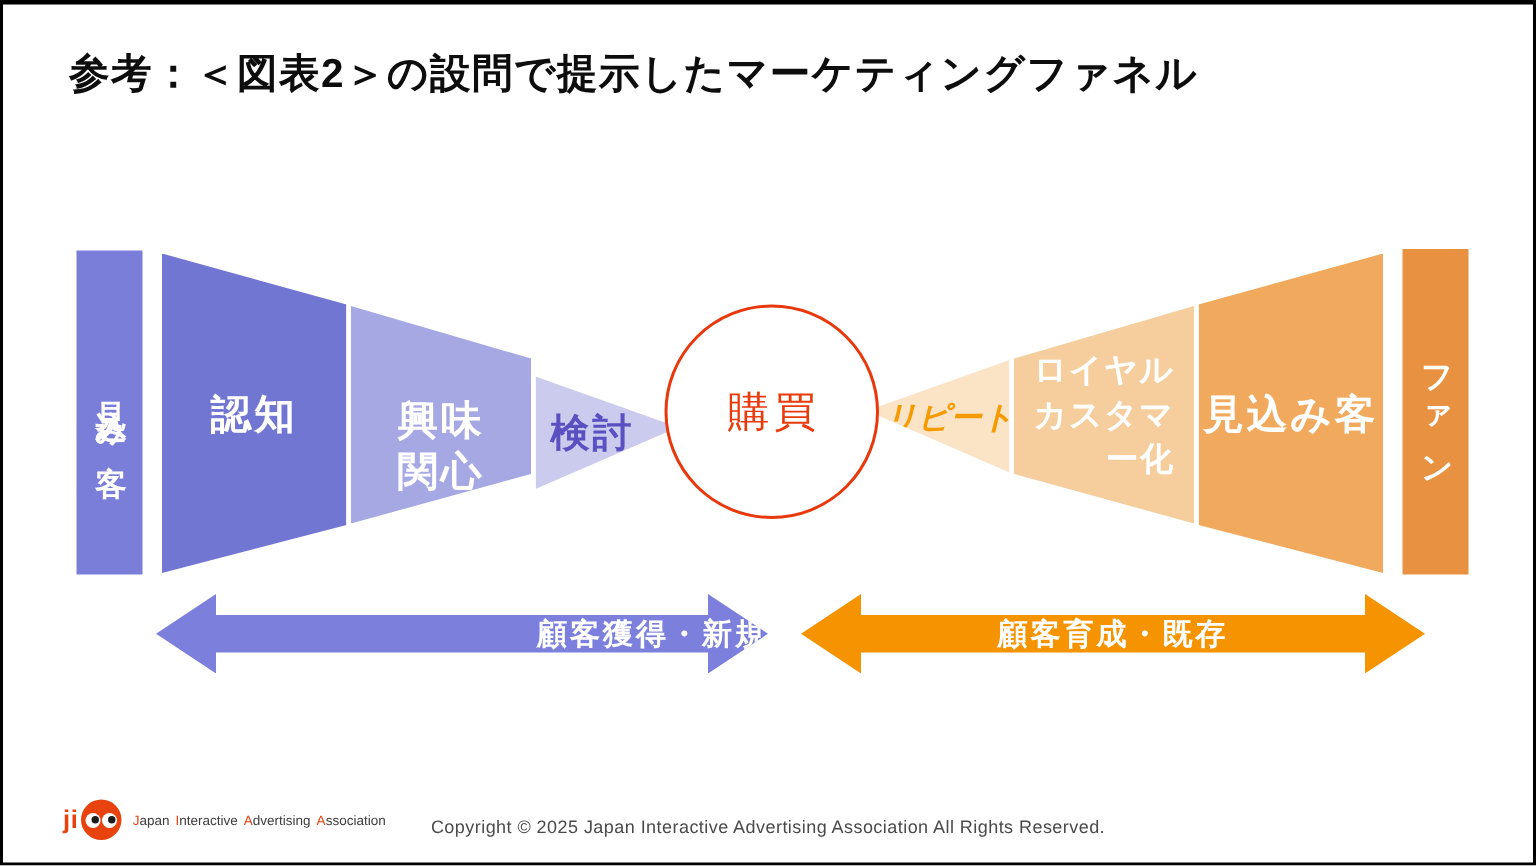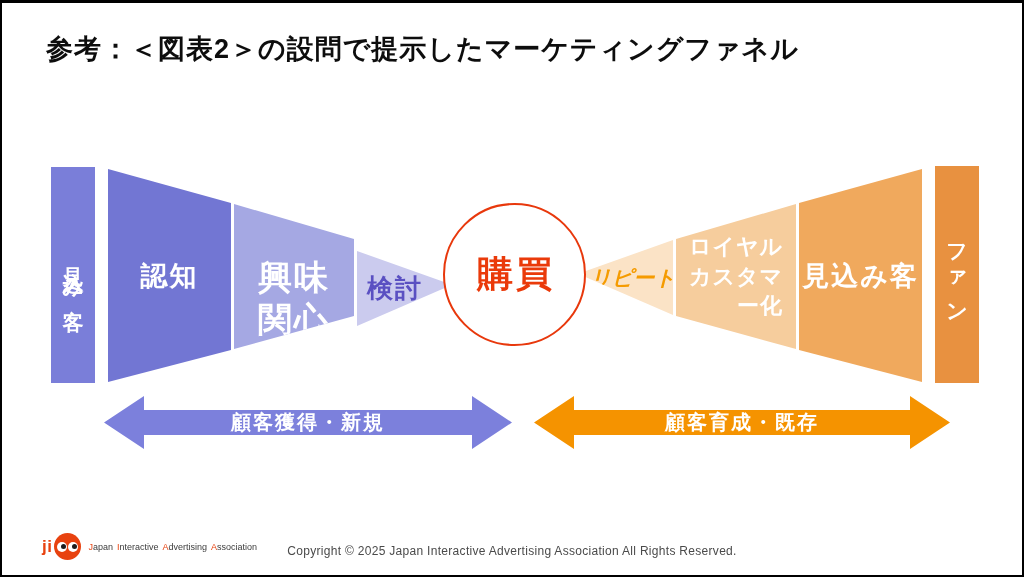--- a/index.html
+++ b/index.html
@@ -40,40 +40,40 @@
   }
   .st-loyal{
     left:674px; top:201px; width:120px; height:145px; background:var(--stage-royal);
     clip-path:polygon(0 35px, 120px 0, 120px 145px, 0 112px);
   }
   .st-fanconv{
     left:797px; top:166px; width:123px; height:213px; background:var(--stage-fanka);
     clip-path:polygon(0 34px, 123px 0, 123px 213px, 0 181px);
   }
   .stage-label{color:#fff; font-weight:700; font-size:27px; letter-spacing:2px; text-align:center;}
-  .stage-label.two-line{font-size:34px; line-height:1.25;margin-top:43px;}
+  .stage-label.two-line{font-size:27px; line-height:1.25;margin-top:43px;}
   .stage-label.three-line{font-size:22px; line-height:1.35; letter-spacing:1px; text-align:right;}
   .st-consideration .stage-label{color:var(--stage-kento-text); font-size:26px; padding-right:14px;}
   .st-repeat .stage-label{color:var(--stage-repeat-text); font-size:21px; letter-spacing:0; padding-left:10px; white-space:nowrap;font-style:italic;}
 
   .purchase-circle{
     position:absolute; left:441px; top:200px; width:143px; height:143px; box-sizing:border-box;
     background:#fff; border:2.5px solid var(--circle-border); border-radius:50%;
     display:flex; align-items:center; justify-content:center; z-index:5;
   }
-  .purchase-label{color:var(--circle-text); font-weight:700; font-size:36px; letter-spacing:3px; padding-left:3px;}
+  .purchase-label{color:var(--circle-text); font-weight:400; font-size:28px; letter-spacing:3px; padding-left:3px;}
 
   
   .dbl-arrow{
     position:absolute; top:393px; height:53px;
     display:flex; align-items:center; justify-content:center;
     clip-path:polygon(0 50%, 40px 0, 40px 14px, calc(100% - 40px) 14px, calc(100% - 40px) 0,
                       100% 50%, calc(100% - 40px) 100%, calc(100% - 40px) 39px, 40px 39px, 40px 100%);
   }
-  .arrow-left{left:102px; width:408px; background:var(--arrow-left);}
+  .arrow-left{left:102px; width:408px; background:var(--arrow-left);justify-content:flex-end;}
   .arrow-right{left:532px; width:416px; background:var(--arrow-right);}
   .arrow-label{color:#fff; font-weight:700; font-size:20px; letter-spacing:2px;}
 
   
   .footer-logo{position:absolute; left:40px; top:530px; display:flex; align-items:center;}
   .logo-ji{font-size:17px; font-weight:800; color:var(--logo-accent); letter-spacing:0.5px; margin-right:2px;}
   .logo-mark{
     width:27px; height:27px; border-radius:50%; background:var(--logo-accent);
     display:flex; align-items:center; justify-content:center; gap:1px; flex:0 0 auto;
   }

